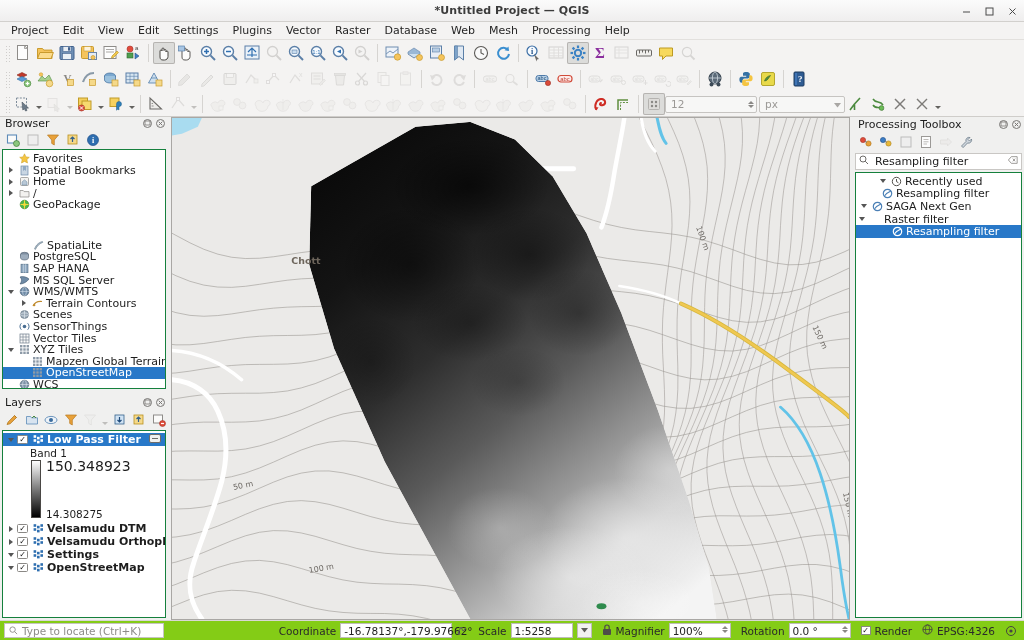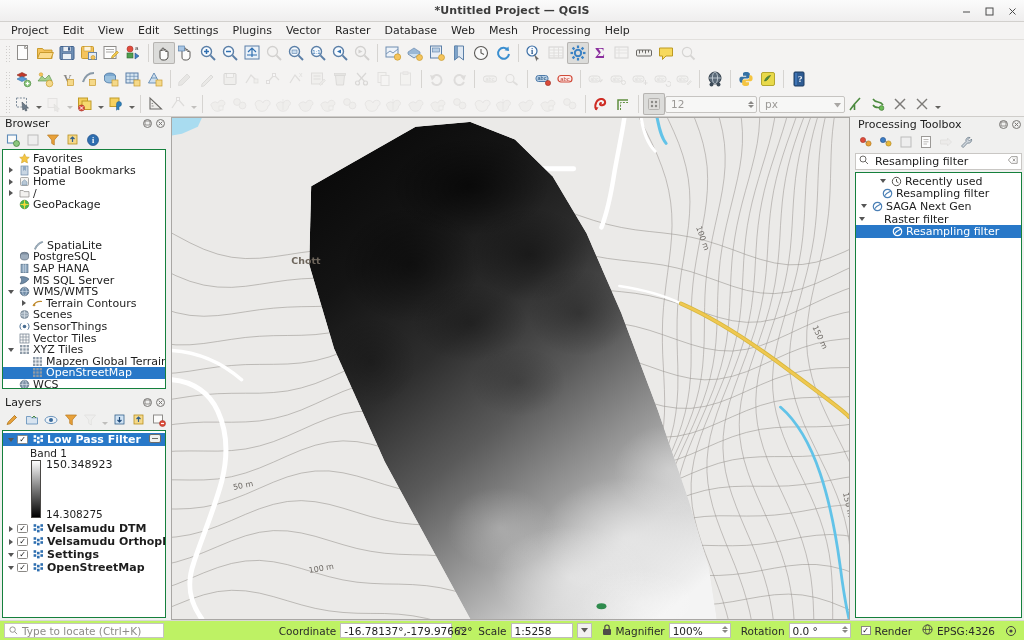--- a/index.html
+++ b/index.html
@@ -99,21 +99,21 @@
   .mapwrap { flex: 1 1 auto; min-width: 0; position: relative; border: 1px solid #a9a7a4; background: #ecebe9; overflow: hidden; }
   .mapcanvas { position: absolute; inset: 0; overflow: hidden; }
 
   
   .rightcol { width: 171px; flex: 0 0 171px; display: flex; flex-direction: column; }
   .searchbox { height: 17px; margin: 1px 2px 2px 2px; border: 1px solid #c9c7c4; background: #fff;
                display: flex; align-items: center; padding: 0 3px; gap: 4px; }
   .searchbox input { border: 0; outline: 0; flex: 1 1 auto; font-size: 11px; font-family: inherit; color: #1d1d1d; background: transparent; min-width: 0; }
 
   
-  .statusbar { height: 20px; flex: 0 0 19px; background: #bef264; border-top: 1px solid #d9d7d4;
+  .statusbar { height: 20px; flex: 0 0 19px; background: #84cc16; border-top: 1px solid #d9d7d4;
                display: flex; align-items: center; font-size: 10.5px; color: #2a2a2a; gap: 0; }
   .locate { width: 160px; height: 15px; margin-left: 4px; border: 1px solid #c6c4c1; background: #fff;
             display: flex; align-items: center; gap: 4px; padding: 0 4px; color: #8d8b88; font-size: 10.5px; }
   .sb-seg { display: flex; align-items: center; gap: 4px; padding: 0 5px; height: 19px; }
   .sb-field { height: 15px; border: 1px solid #bfbdba; background: #fff; display: flex; align-items: center;
               padding: 0 3px; font-size: 10.5px; color: #222; }
   .sb-label { color: #2a2a2a; }
   .sb-chk { width: 10px; height: 9px; border: 1px solid #8a8885; background: #fff; display:flex;align-items:center;justify-content:center; }
   .sb-chk:after { content:"\2713"; font-size: 8px; line-height: 8px; color:#111; }
 </style>
@@ -1202,21 +1202,21 @@
               <span class="lbl" style="font-weight: bold;">Low Pass Filter</span>
               <span style="flex: 1 1 auto;"></span>
               <span style="margin-right: 2px;"><svg width="12" height="9" viewBox="0 0 12 9">
                   <rect x="0.5" y="0.5" width="11" height="8" rx="1.5" fill="#f1f1ef" stroke="#6e6c69"></rect>
                   <line x1="3" y1="4.5" x2="9" y2="4.5" stroke="#6e6c69"></line>
                 </svg></span>
             </div>
             <div style="position: relative; height: 76px;">
               <div style="position: absolute; left: 27px; top: 1px; font-size: 10.5px;">Band 1</div>
               <div style="position: absolute; left: 28px; top: 14px; width: 10px; height: 58px; border: 1px solid rgb(74, 72, 69); background: linear-gradient(rgb(255, 255, 255) 0%, rgb(128, 128, 128) 48%, rgb(0, 0, 0) 100%);"></div>
-              <div style="position: absolute; left: 43px; top: 12px; font-size: 11px;">150.348923</div>
+              <div style="position: absolute; left: 43px; top: 12px; font-size: 14px;">150.348923</div>
               <div style="position: absolute; left: 43px; top: 62px; font-size: 10.5px;">14.308275</div>
             </div>
             <div class="row" style="height: 13px; padding-left: 2px;">
               <span class="exp r"></span>
               <span class="chk"></span>
               <span class="ico">
                 <svg width="11" height="11" viewBox="0 0 11 11">
                   <g fill="#2f6fb0">
                     <rect x="0.6" y="1.2" width="2.6" height="2.6"></rect>
                     <rect x="4" y="2.8" width="2.6" height="2.6"></rect>

